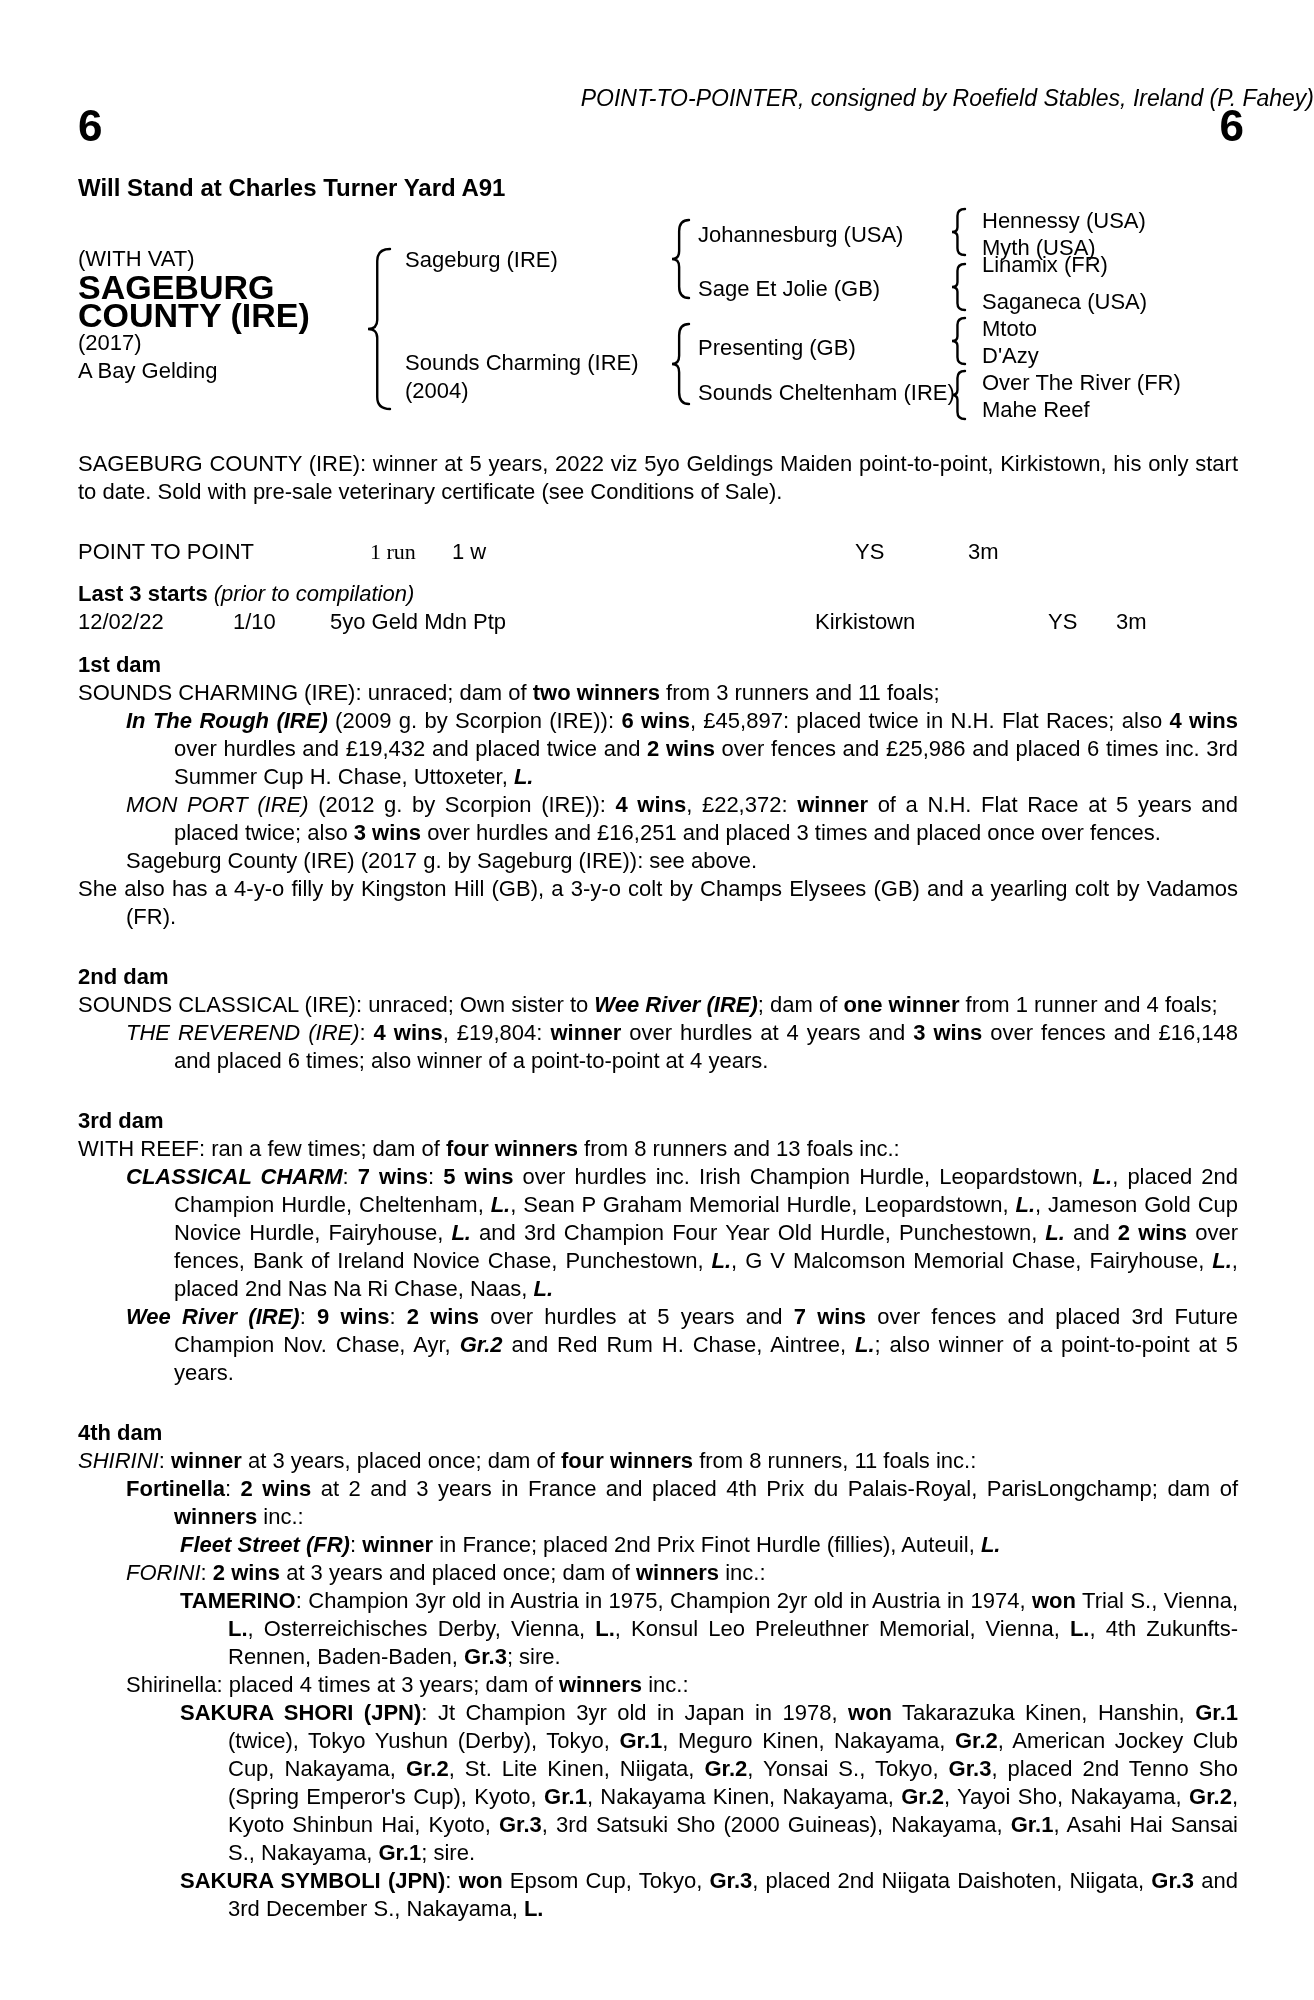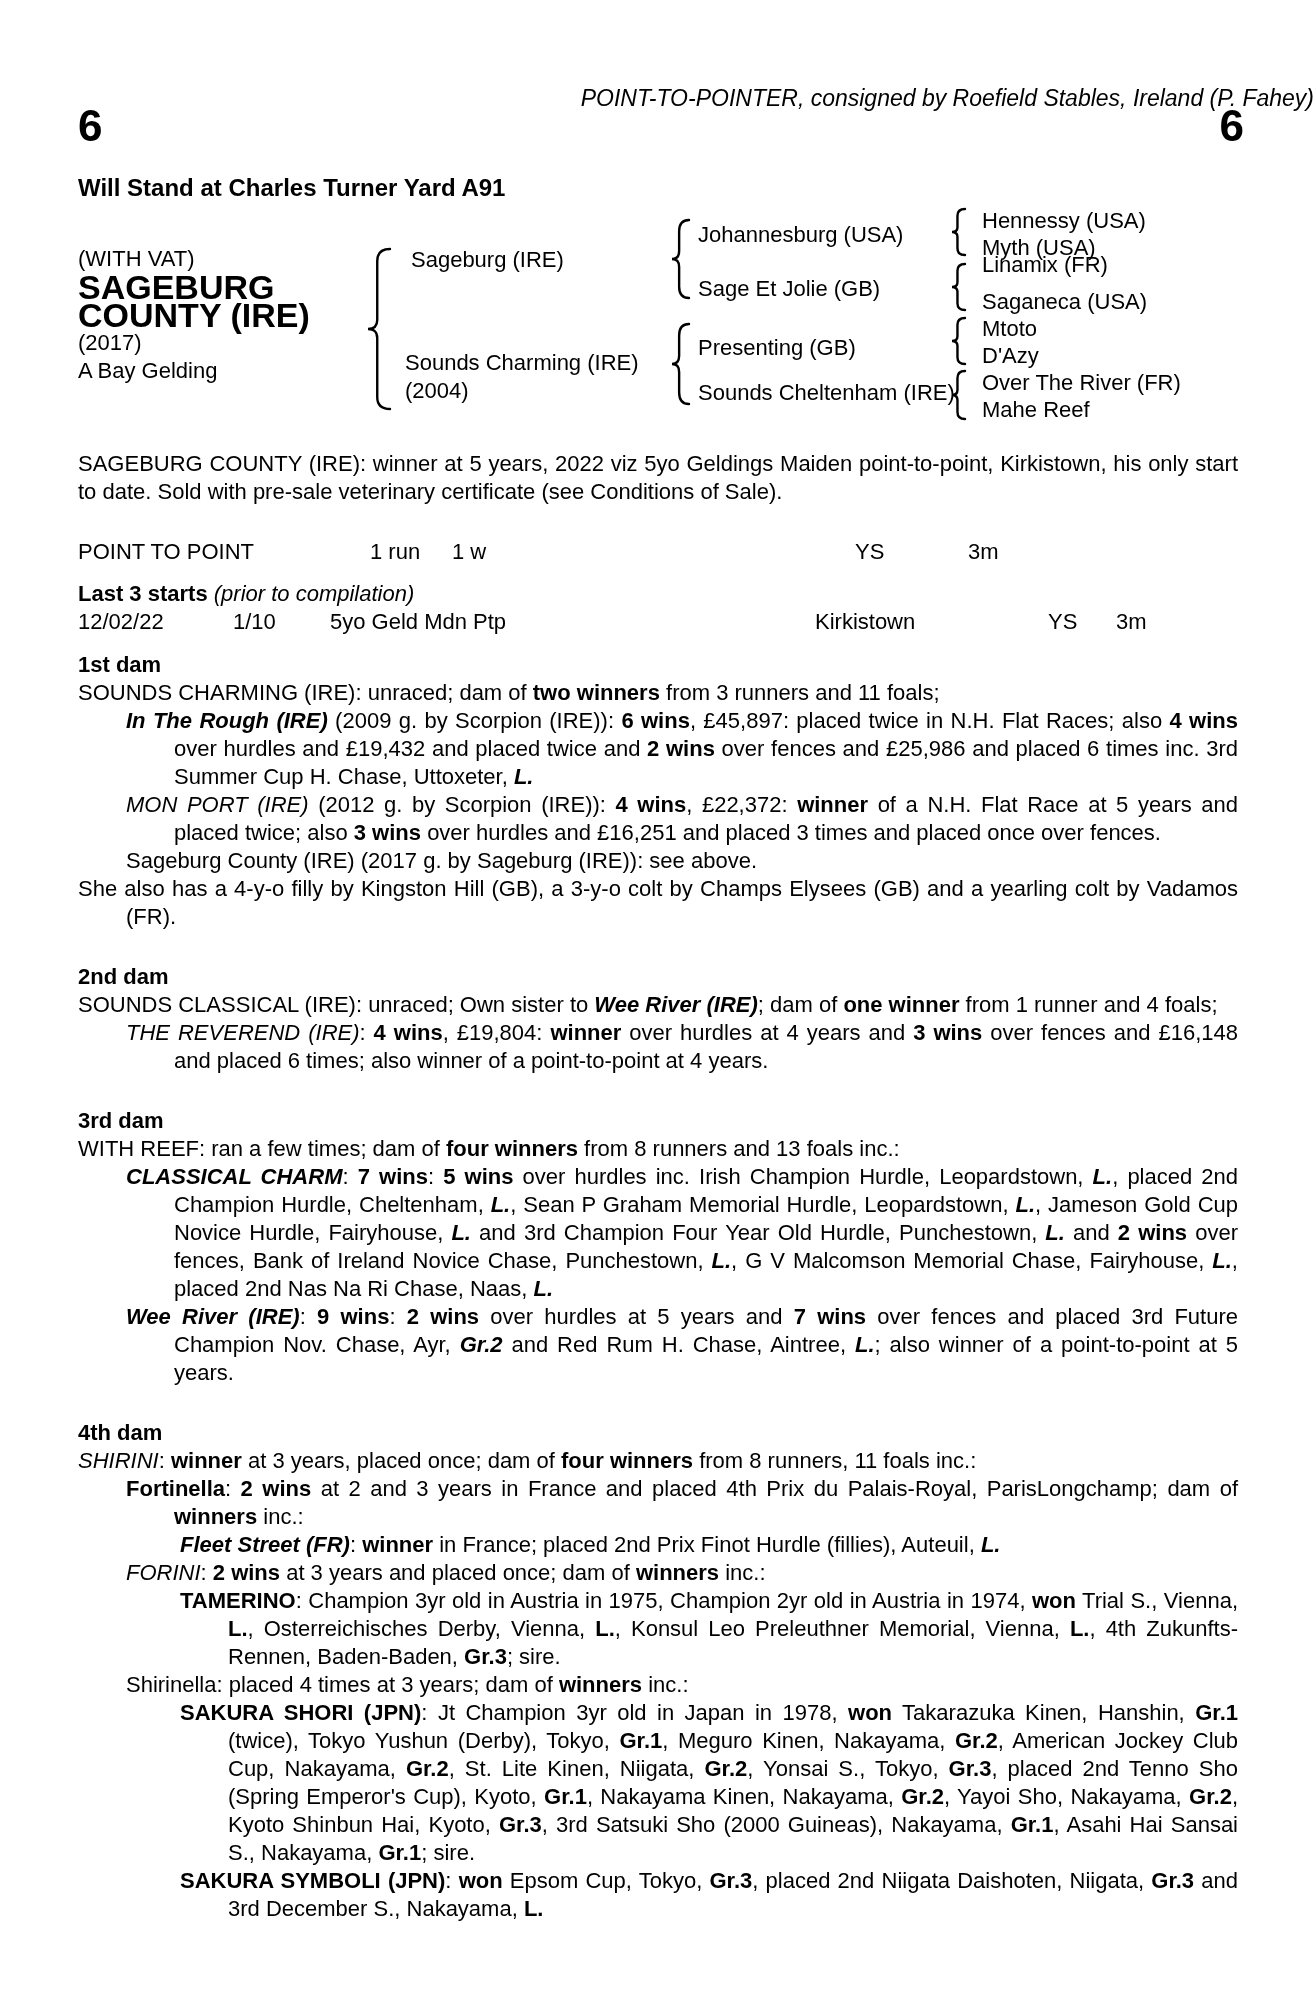--- a/index.html
+++ b/index.html
@@ -25,21 +25,21 @@
   .gen3{left:982px;}
   svg.brace{position:absolute; overflow:visible;}
   svg.brace path{fill:none; stroke:#000; stroke-width:2.4; stroke-linecap:round;}
 
   
   .summary{top:450px; left:78px; width:1160px; text-align:justify;}
   .rec-row{position:absolute; left:78px; width:1180px; height:28px;}
   .rec-row span{position:absolute; white-space:nowrap;}
   .row-ptp{top:538px;}
   .row-start{top:608px;}
-  .c0{left:0;} .c-runs{left:292px;} .c-wins{left:374px;}
+  .c0{left:0;} .c-runs{left:292px;font-family:Liberation Serif, serif;} .c-wins{left:374px;}
   .c-going1{left:777px;} .c-dist1{left:890px;}
   .c-pos{left:155px;} .c-race{left:252px;} .c-course{left:737px;}
   .c-going2{left:970px;} .c-dist2{left:1038px;}
   .last3-head{top:580px; left:78px;}
   .last3-head .b{font-weight:bold;}
   .last3-head .i{font-style:italic;}
 
   
   .dam-wrap{top:651px; left:78px; width:1160px;}
   .dam-heading{font-weight:bold; margin-top:32px;}
@@ -83,21 +83,21 @@
   <svg class="brace" style="left:952px; top:263px;" viewBox="0 0 13 48" width="13" height="48">
       <path d="M 13 1 Q 5.46 1 5.46 7.720000000000001 L 5.46 19.2 Q 5.46 24 0 24 Q 5.46 24 5.46 28.8 L 5.46 40.28 Q 5.46 47 13 47"></path>
     </svg>
   <svg class="brace" style="left:952px; top:317px;" viewBox="0 0 13 48" width="13" height="48">
       <path d="M 13 1 Q 5.46 1 5.46 7.720000000000001 L 5.46 19.2 Q 5.46 24 0 24 Q 5.46 24 5.46 28.8 L 5.46 40.28 Q 5.46 47 13 47"></path>
     </svg>
   <svg class="brace" style="left:952px; top:370px;" viewBox="0 0 13 50" width="13" height="50">
       <path d="M 13 1 Q 5.46 1 5.46 8 L 5.46 20 Q 5.46 25 0 25 Q 5.46 25 5.46 30 L 5.46 42 Q 5.46 49 13 49"></path>
     </svg>
 
-  <div class="ped-name gen1" style="top:246px;margin-left:6px;">Sageburg (IRE)</div>
+  <div class="ped-name gen1" style="top:246px;">Sageburg (IRE)</div>
   <div class="ped-name gen1" style="top:349px;">Sounds Charming (IRE)</div>
   <div class="ped-name gen1" style="top:377px;">(2004)</div>
 
   <div class="ped-name gen2" style="top:221px;">Johannesburg (USA)</div>
   <div class="ped-name gen2" style="top:275px;">Sage Et Jolie (GB)</div>
   <div class="ped-name gen2" style="top:334px;text-align:center;">Presenting (GB)</div>
   <div class="ped-name gen2" style="top:379px;">Sounds Cheltenham (IRE)</div>
 
   <div class="ped-name gen3" style="top:207px;">Hennessy (USA)</div>
   <div class="ped-name gen3" style="top:234px;">Myth (USA)</div>

